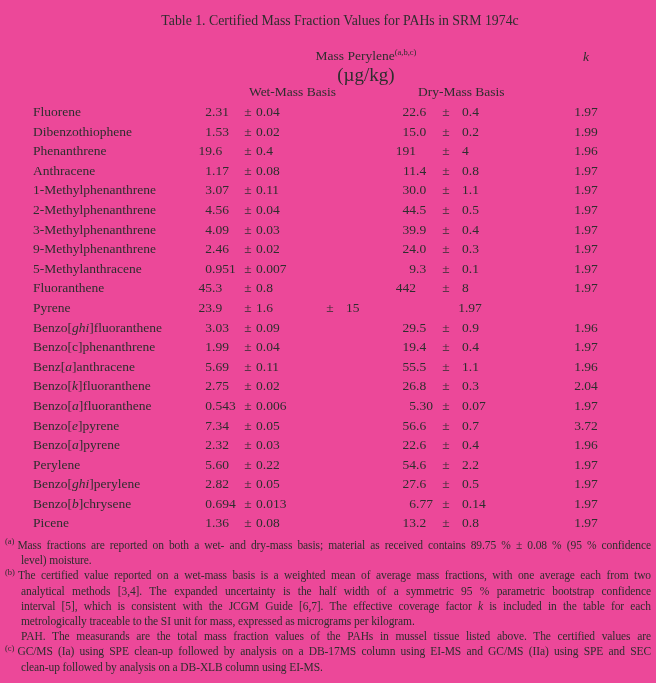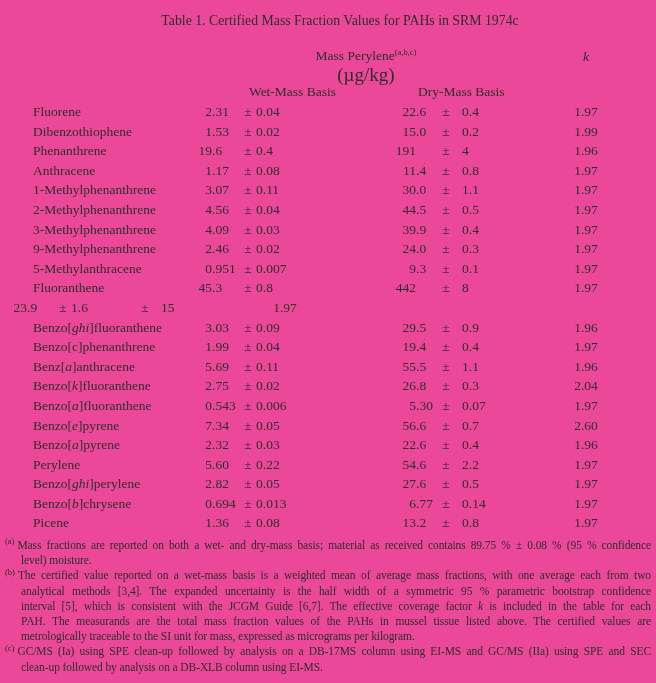--- a/index.html
+++ b/index.html
@@ -169,20 +169,21 @@
         <div class="c-wfp">.3</div>
         <div class="c-wpm">±</div>
         <div class="c-wunc">0.8</div>
         <div class="c-dip">442</div>
         <div class="c-dfp"></div>
         <div class="c-dpm">±</div>
         <div class="c-dunc">8</div>
         <div class="c-k">1.97</div>
       </div>
       <div class="row">
+        <div class="c-name"><span>Pyrene</span></div>
         <div class="c-wip">23</div>
         <div class="c-wfp">.9</div>
         <div class="c-wpm">±</div>
         <div class="c-wunc">1.6</div>
         <div class="c-dfp"></div>
         <div class="c-dpm">±</div>
         <div class="c-dunc">15</div>
         <div class="c-k">1.97</div>
       </div>
       <div class="row">
@@ -248,21 +249,21 @@
       <div class="row">
         <div class="c-name"><span>Benzo[</span><i>e</i><span>]pyrene</span></div>
         <div class="c-wip">7</div>
         <div class="c-wfp">.34</div>
         <div class="c-wpm">±</div>
         <div class="c-wunc">0.05</div>
         <div class="c-dip">56</div>
         <div class="c-dfp">.6</div>
         <div class="c-dpm">±</div>
         <div class="c-dunc">0.7</div>
-        <div class="c-k">2.60</div>
+        <div class="c-k">3.72</div>
       </div>
       <div class="row">
         <div class="c-name"><span>Benzo[</span><i>a</i><span>]pyrene</span></div>
         <div class="c-wip">2</div>
         <div class="c-wfp">.32</div>
         <div class="c-wpm">±</div>
         <div class="c-wunc">0.03</div>
         <div class="c-dip">22</div>
         <div class="c-dfp">.6</div>
         <div class="c-dpm">±</div>
@@ -321,22 +322,22 @@
 
   <div class="footnotes" id="footnotes">
       <div>
         <div class="fn-line"><sup class="fn-marker">(a)</sup><span>Mass fractions are reported on both a wet- and dry-mass basis; material as received contains 89.75 % ± 0.08 % (95 % confidence</span></div>
         <div class="fn-line last fn-cont"><span>level) moisture.</span></div>
       </div>
       <div>
         <div class="fn-line"><sup class="fn-marker">(b)</sup><span>The certified value reported on a wet-mass basis is a weighted mean of average mass fractions, with one average each from two</span></div>
         <div class="fn-line fn-cont"><span>analytical methods [3,4].  The expanded uncertainty is the half width of a symmetric 95 % parametric bootstrap confidence</span></div>
         <div class="fn-line fn-cont"><span>interval [5], which is consistent with the JCGM Guide [6,7].  The effective coverage factor </span><i>k</i><span> is included in the table for each</span></div>
+        <div class="fn-line last fn-cont"><span>metrologically traceable to the SI unit for mass, expressed as micrograms per kilogram.</span></div>
         <div class="fn-line fn-cont"><span>PAH.  The measurands are the total mass fraction values of the PAHs in mussel tissue listed above.  The certified values are</span></div>
-        <div class="fn-line last fn-cont"><span>metrologically traceable to the SI unit for mass, expressed as micrograms per kilogram.</span></div>
       </div>
       <div>
         <div class="fn-line"><sup class="fn-marker">(c)</sup><span>GC/MS (Ia) using SPE clean-up followed by analysis on a DB-17MS column using EI-MS and GC/MS (IIa) using SPE and SEC</span></div>
         <div class="fn-line last fn-cont"><span>clean-up followed by analysis on a DB-XLB column using EI-MS.</span></div>
       </div>
     </div>
 
 </div>
 
 </body></html>

